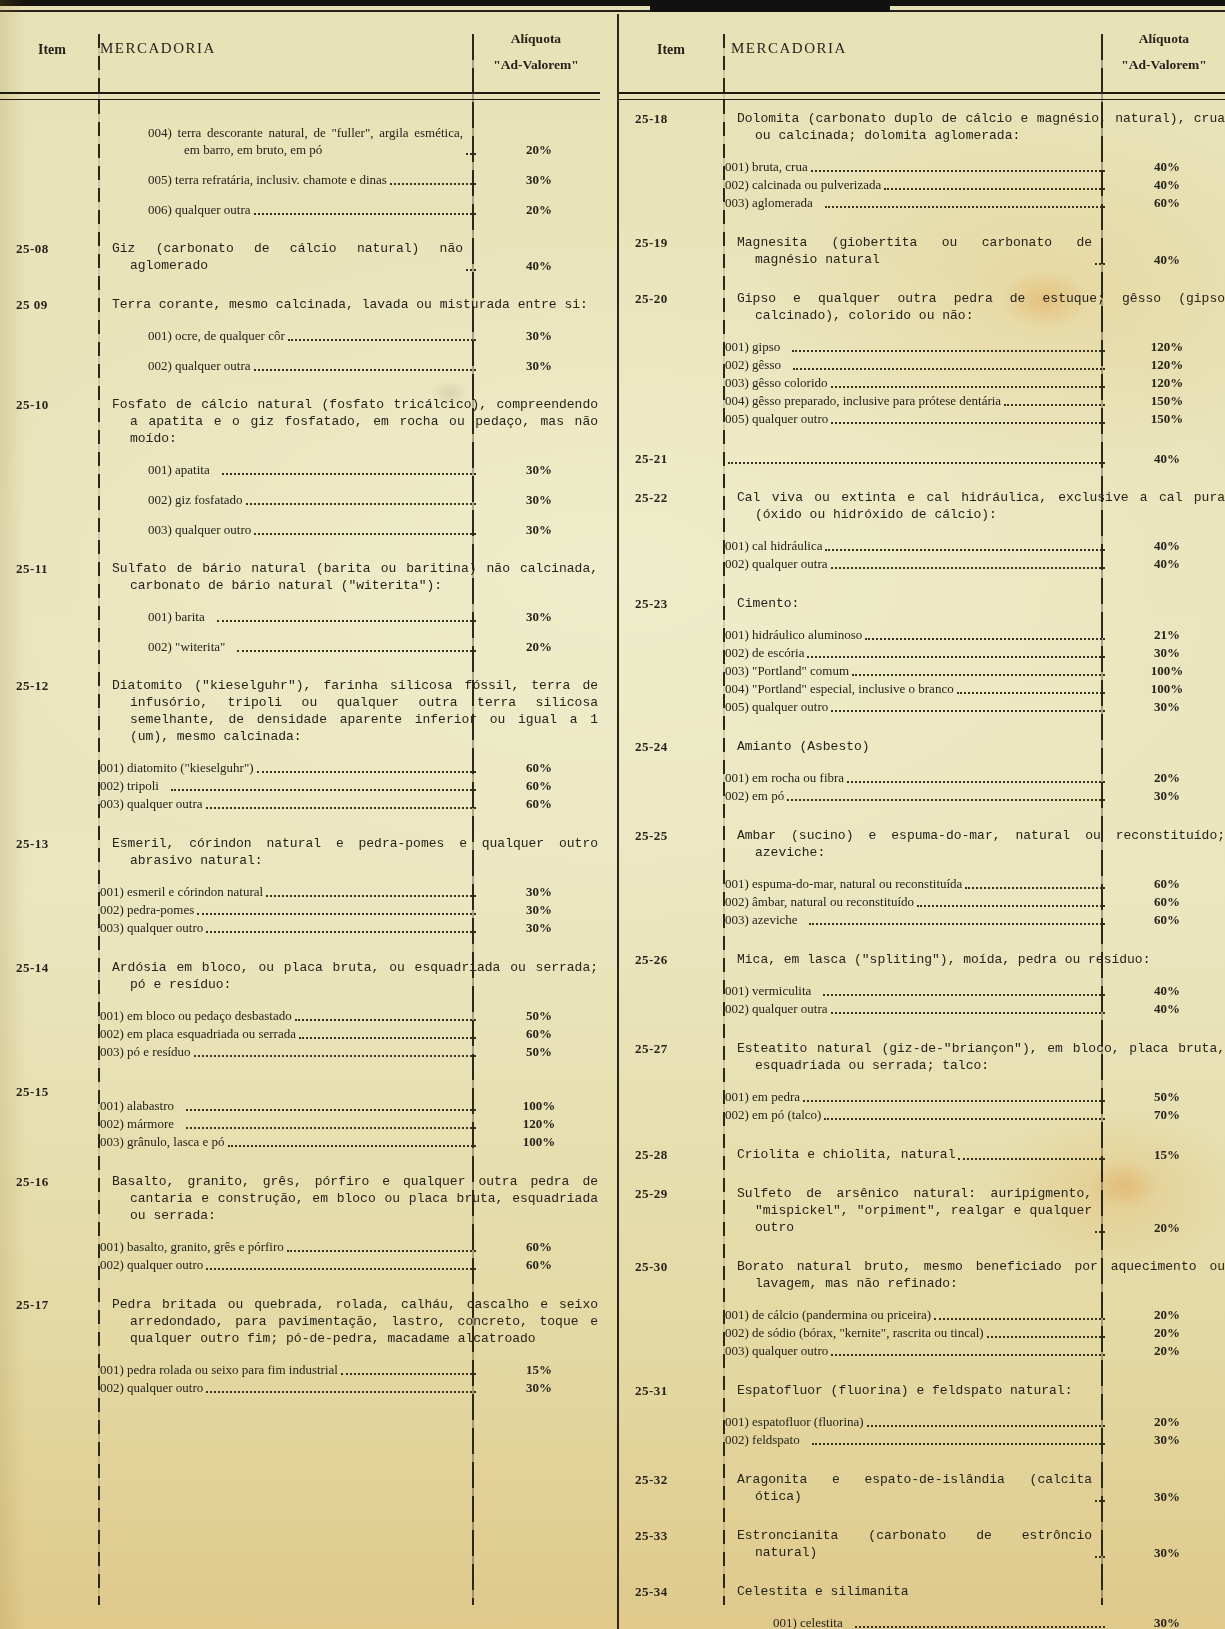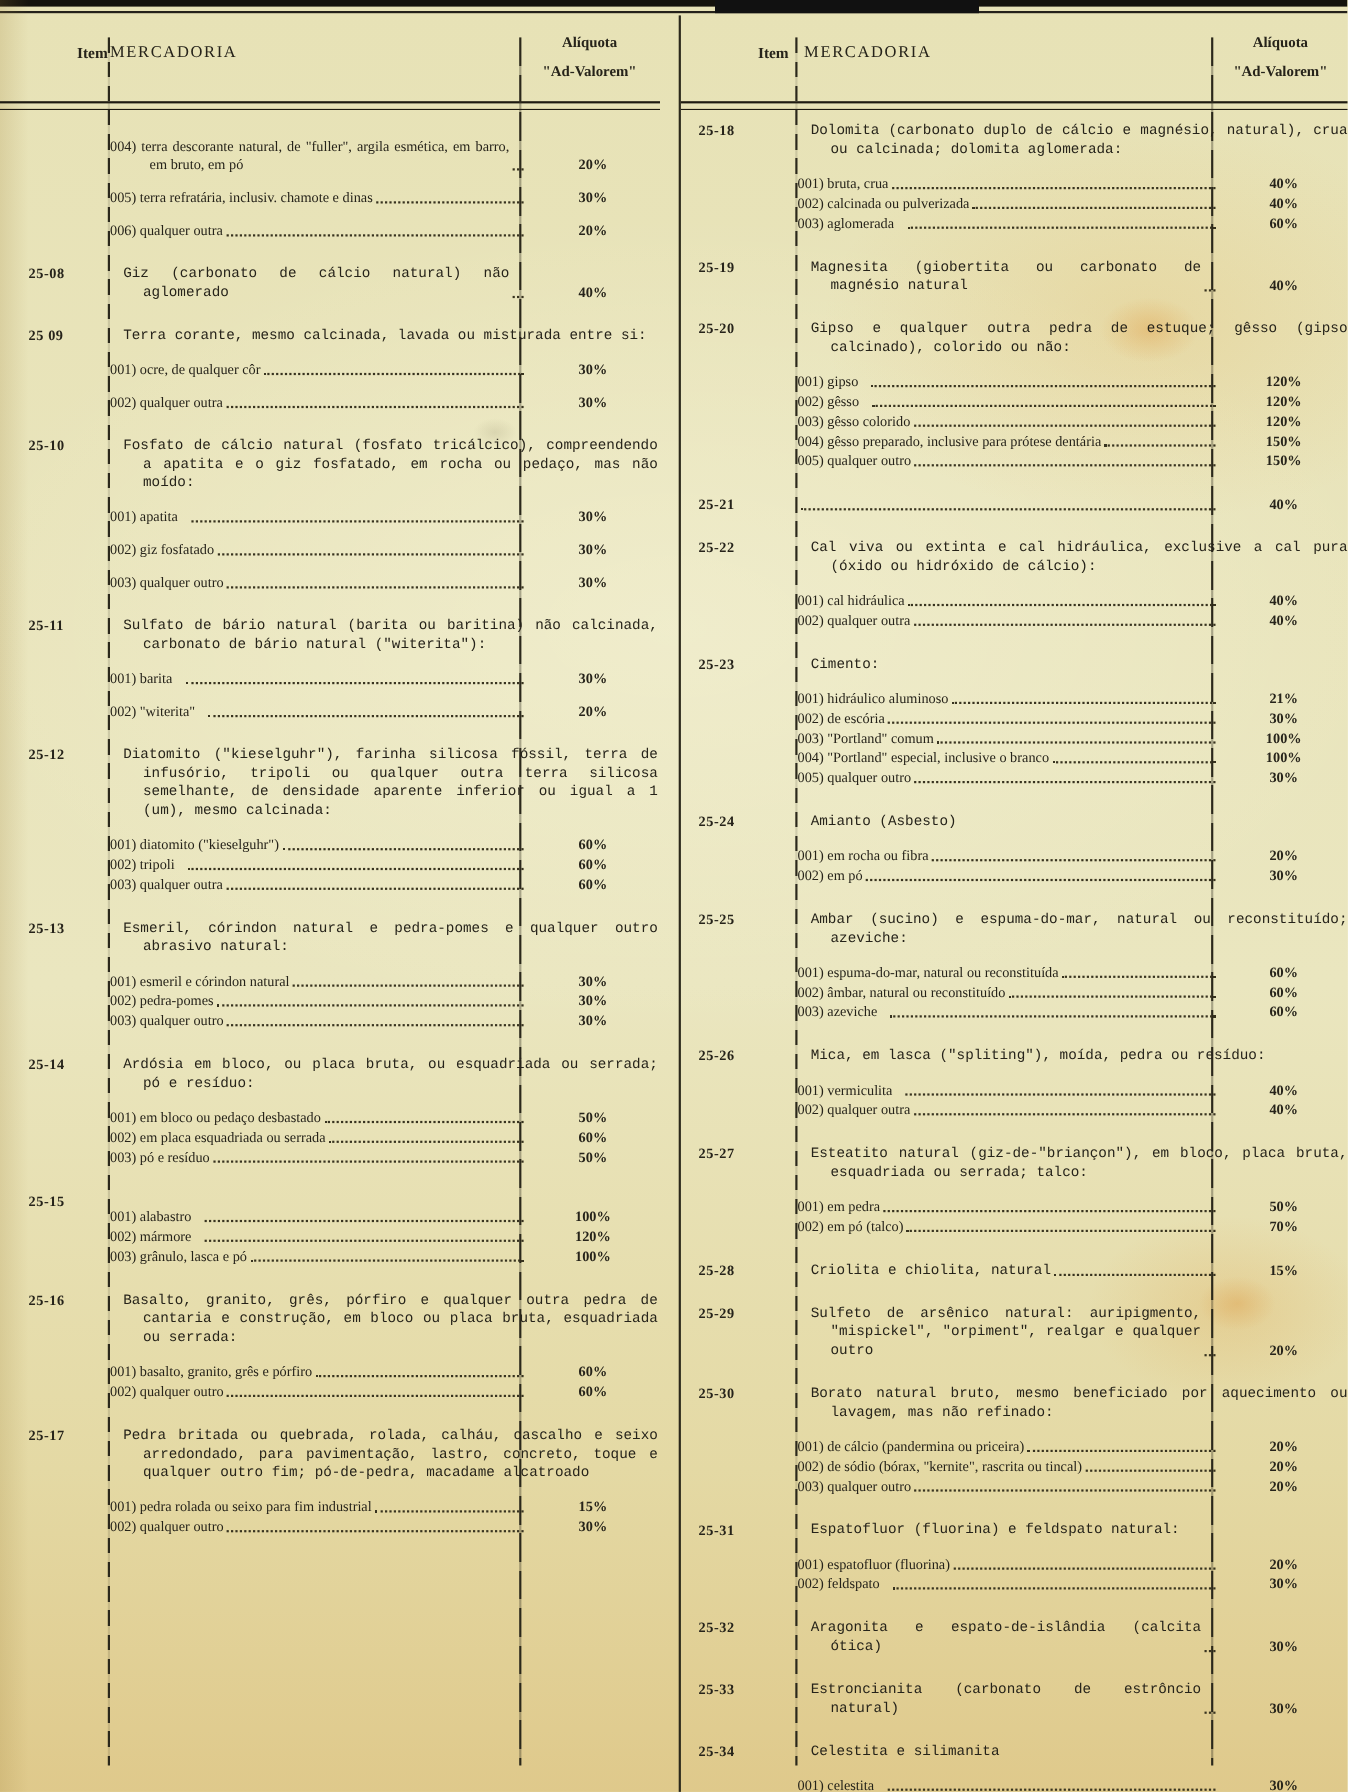--- a/index.html
+++ b/index.html
@@ -20,53 +20,53 @@
   .topbar1{position:absolute;left:0;top:0;width:100%;height:6px;background:#14120c;}
   .topbar2{position:absolute;left:0;top:10px;width:100%;height:2px;background:#24211ا4;}
   .topbar2{background:#24211a;}
   .topnub{position:absolute;left:650px;top:0;width:240px;height:12px;background:#111;}
 
   .panel{position:absolute;top:14px;bottom:0;}
   .panel-left{left:0;width:600px;}
   .panel-right{left:617px;width:608px;border-left:2px solid #2b281b;}
 
   .phead{position:relative;height:78px;}
-  .phead .item-h{position:absolute;left:0;top:28px;width:104px;text-align:center;font-weight:700;font-size:14px;padding-left:32px;}
+  .phead .item-h{position:absolute;left:0;top:28px;width:104px;text-align:center;font-weight:700;font-size:14px;}
   .phead .merc-h{position:absolute;left:100px;top:26px;width:386px;text-align:left;font-weight:400;font-size:15px;letter-spacing:1.5px;}
   .panel-right .phead .merc-h{left:112px;width:378px;}
   .phead .aliq{position:absolute;top:12px;width:128px;text-align:center;font-weight:700;font-size:13.5px;line-height:26px;}
   .panel-left .phead .aliq{left:472px;}
   .panel-right .phead .aliq{left:482px;width:126px;}
   .headrule{position:absolute;left:0;right:0;top:78px;height:5px;
     border-top:2.5px solid #1d1a10;border-bottom:1.5px solid #1d1a10;}
   .colrule-a{position:absolute;top:20px;bottom:24px;width:2px;
     background:repeating-linear-gradient(180deg,#2b281b 0 14px,rgba(43,40,27,0.15) 14px 22px);}
   .colrule-b{position:absolute;top:20px;bottom:24px;width:2px;
     background:repeating-linear-gradient(180deg,#2b281b 0 26px,rgba(43,40,27,0.35) 26px 34px);}
   .panel-left .colrule-a{left:98px;}
   .panel-left .colrule-b{left:472px;}
   .panel-right .colrule-a{left:104px;}
   .panel-right .colrule-b{left:482px;}
 
   .pbody{position:absolute;left:0;right:0;top:96px;bottom:0;overflow:hidden;font-size:13px;line-height:17px;}
   .entry{display:flex;margin-bottom:22px;}
-  .item-cell{flex:0 0 100px;font-weight:700;padding-left:26px;box-sizing:border-box;letter-spacing:0.5px;}
+  .item-cell{flex:0 0 100px;font-weight:700;padding-left:16px;box-sizing:border-box;letter-spacing:0.5px;}
   .panel-right .item-cell{flex-basis:106px;padding-left:16px;}
   .content{flex:1 1 auto;min-width:0;padding-right:2px;}
 
   .trow{display:flex;align-items:flex-end;}
   .ttext{flex:0 1 auto;min-width:0;text-align:justify;}
   .desc-t{padding-left:30px;text-indent:-18px;font-family:Liberation Mono, monospace;}
   .sub-t{padding-left:36px;text-indent:-36px;}
   .leader{flex:1 1 10px;min-width:10px;border-bottom:2px dotted #38331f;margin:0 4px 3px 3px;}
   .rate{flex:0 0 118px;text-align:center;font-weight:700;white-space:nowrap;}
   .panel-right .rate{flex-basis:116px;}
   .subs{margin-top:14px;}
   .subs .trow{margin-bottom:1px;}
-  .subs.spread .trow{margin-bottom:13px;}
+  .subs.spread .trow{margin-bottom:13px;margin-left:48px;}
   .subs.spread .trow:last-child{margin-bottom:0;}
 
   
   .stain{position:absolute;border-radius:50%;pointer-events:none;}
   .s1{left:1000px;top:270px;width:90px;height:60px;background:radial-gradient(rgba(223,140,40,0.30),rgba(223,140,40,0) 70%);}
   .s2{left:1090px;top:1160px;width:70px;height:50px;background:radial-gradient(rgba(219,140,45,0.28),rgba(219,140,45,0) 70%);}
   .s3{left:430px;top:380px;width:40px;height:26px;background:radial-gradient(rgba(90,80,50,0.12),rgba(90,80,50,0) 70%);}
   .edge-left{position:absolute;left:0;top:0;width:26px;height:100%;background:linear-gradient(90deg,rgba(160,130,60,0.20),rgba(160,130,60,0));}
 </style>
 </head>

